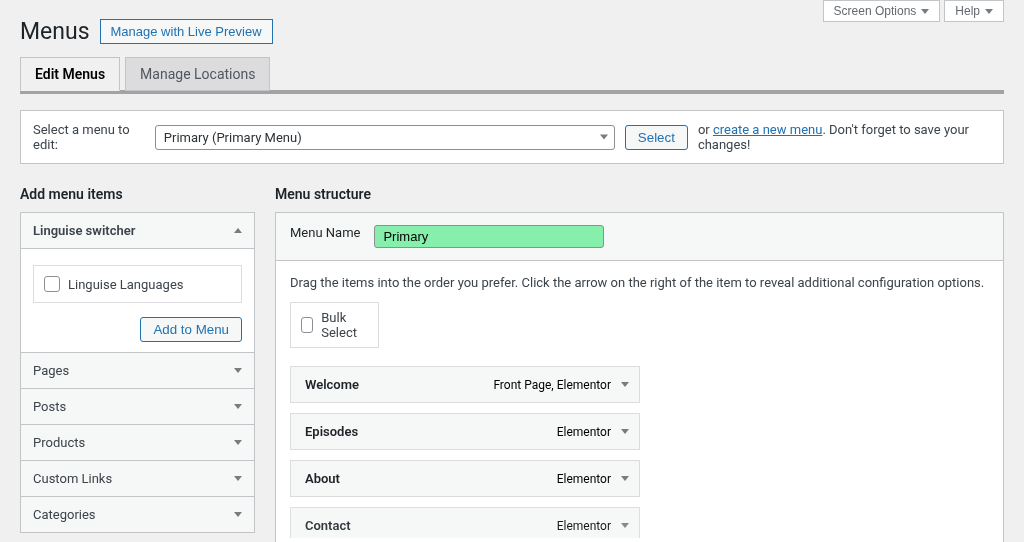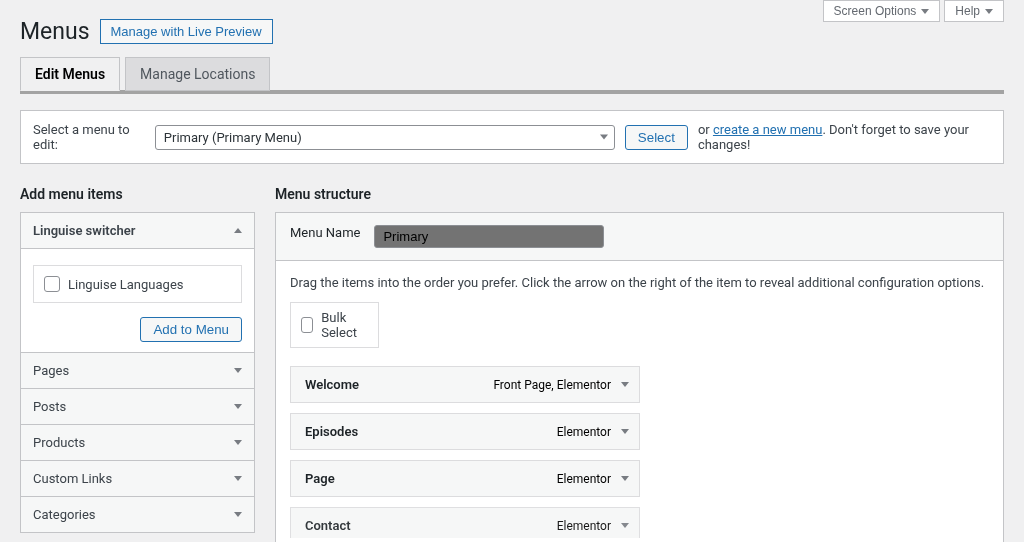--- a/index.html
+++ b/index.html
@@ -157,21 +157,21 @@
     background: #f6f7f7;
     border-bottom: 1px solid #c3c4c7;
     padding: 12px 14px;
     display: flex;
     gap: 14px;
   }
   .menu-panel-head label { font-size: 13px; color: #1d2327; }
   .menu-panel-head input[type=text] {
     border: 1px solid #8c8f94;
     border-radius: 3px;
-    background: #737373;
+    background: #86efac;
     padding: 3px 8px;
     width: 230px;
     font-size: 13px;
   }
   .menu-panel-body { padding: 14px 14px 10px 14px; }
   .instr { color: #3c434a; font-size: 13px; margin-bottom: 12px; }
   .bulk { display: flex; align-items: center; gap: 8px; border: 1px solid #dcdcde; padding: 7px 10px; width: 89px; margin-bottom: 18px; cursor: pointer; }
 
   .menu-items-list { width: 350px; display: flex; flex-direction: column; gap: 10px; }
   .menu-item {
@@ -295,21 +295,21 @@
               <span class="title">Welcome</span>
               <span class="type">Front Page, Elementor</span>
               <span class="caret-down"></span>
             </div>
             <div class="menu-item">
               <span class="title">Episodes</span>
               <span class="type">Elementor</span>
               <span class="caret-down"></span>
             </div>
             <div class="menu-item">
-              <span class="title">Page</span>
+              <span class="title">About</span>
               <span class="type">Elementor</span>
               <span class="caret-down"></span>
             </div>
             <div class="menu-item partial">
               <span class="title">Contact</span>
               <span class="type">Elementor</span>
               <span class="caret-down"></span>
             </div>
           </div>
         </div>

